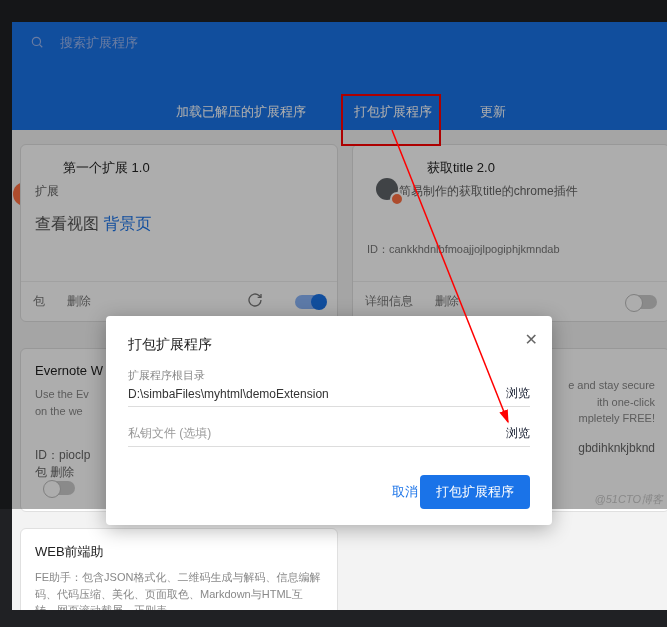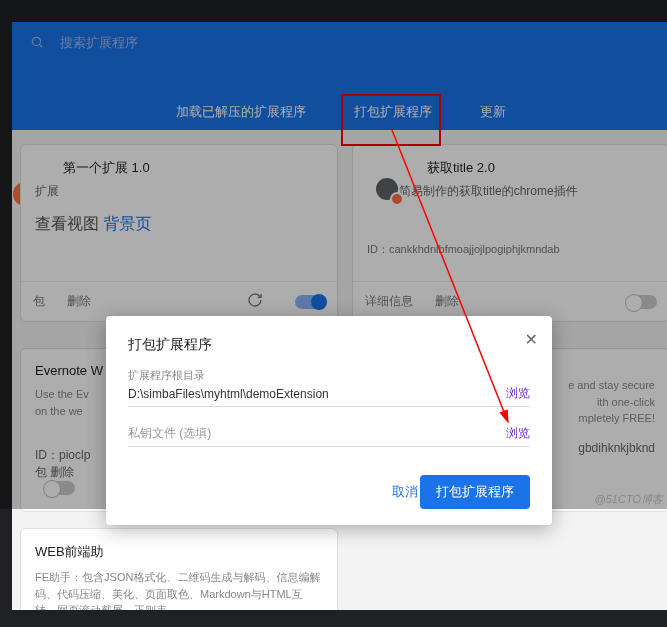--- a/index.html
+++ b/index.html
@@ -33,21 +33,21 @@
 .toggle-off::after { background: #fff; left: -2px; right: auto; border: 1px solid #bbb; }
 .overlay { position: absolute; top: 0; left: 0; right: 0; bottom: 0; background: rgba(0,0,0,0.32); z-index: 10; }
 .dialog { position: absolute; z-index: 11; top: 316px; left: 106px; width: 446px; background: #fff; border-radius: 4px; box-shadow: 0 4px 20px rgba(0,0,0,0.3); padding: 20px 22px 16px 22px; font-size: 12px; color: #555; }
 .dialog .dtitle { font-size: 14px; color: #222; margin-bottom: 14px; }
 .dialog .close { position: absolute; right: 14px; top: 14px; font-size: 16px; color: #666; cursor: pointer; }
 .dialog .desc { font-size: 12px; color: #555; line-height: 1.6; margin-bottom: 18px; }
 .dialog .field { margin-bottom: 18px; }
 .dialog .flabel { font-size: 11px; color: #888; margin-bottom: 2px; display: block; }
 .dialog .finput { display: flex; align-items: center; border-bottom: 1px solid #ddd; padding-bottom: 4px; }
 .dialog .fval { flex: 1; font-size: 12px; color: #333; }
-.dialog .browse { color: #6d28d9; font-size: 12px; cursor: pointer; margin-left: 10px; }
+.dialog .browse { color: #0f172a; font-size: 12px; cursor: pointer; margin-left: 10px; }
 .dialog .buttons { display: flex; justify-content: flex-end; gap: 2px; margin-top: 28px; align-items: center; }
 .dialog .cancel { color: #1a73e8; font-size: 13px; cursor: pointer; }
 .dialog .primary { background: #1a73e8; color: #fff; padding: 8px 16px; border-radius: 4px; font-size: 13px; cursor: pointer; }
 .arrow { position: absolute; z-index: 12; pointer-events: none; top: 0; left: 0; }
 .watermark { position: absolute; right: 4px; bottom: 2px; color: #888; font-size: 11px; z-index: 20; font-style: italic; }
 .exticon2 { position: absolute; width: 22px; height: 22px; border-radius: 50%; background: #5f6368; left: 364px; top: 156px; z-index: 3; }
 .exticon2b { position: absolute; width: 14px; height: 14px; border-radius: 50%; background: #ff7043; border: 2px solid #fff; left: 378px; top: 170px; z-index: 4; }
 </style>
 </head>
 <body>

